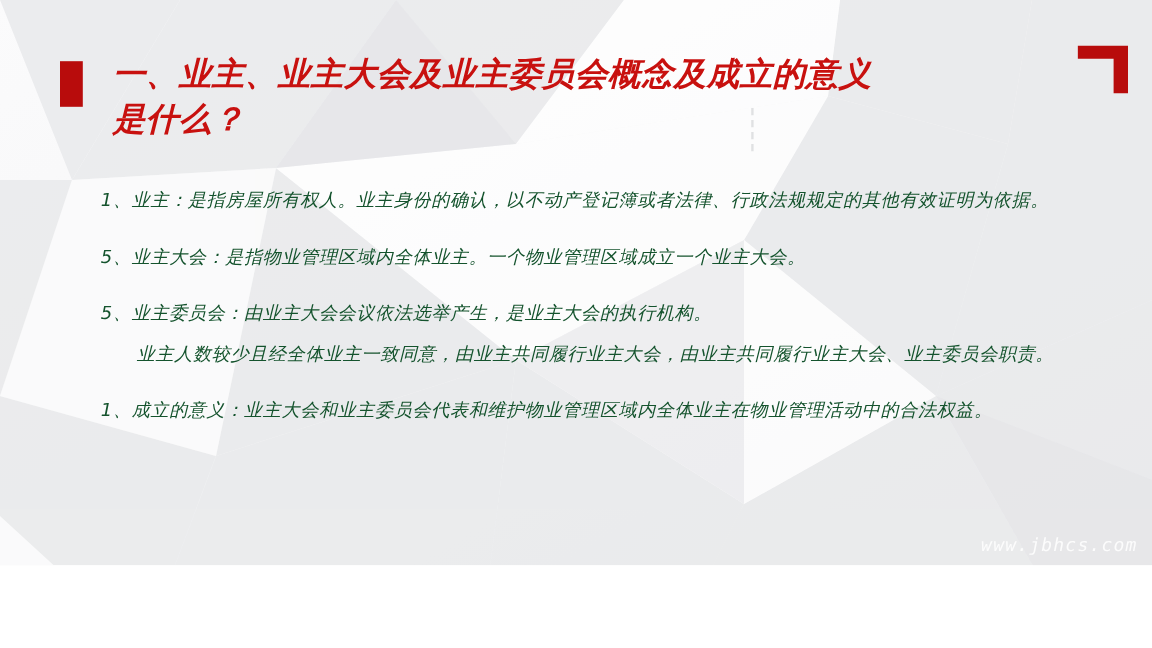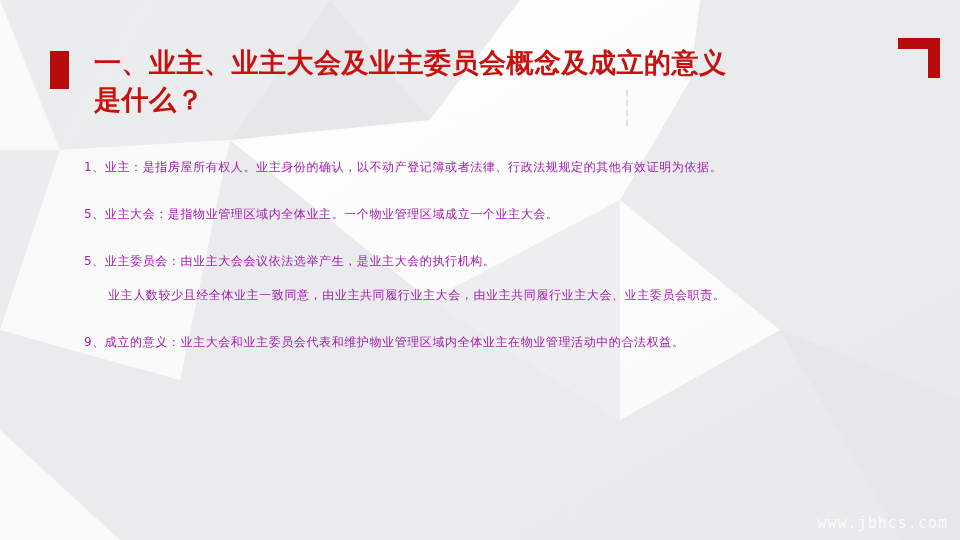--- a/index.html
+++ b/index.html
@@ -8,23 +8,24 @@
     padding: 0;
     background: #ffffff;
   }
   body {
     font-family: "DejaVu Sans", "Liberation Sans", sans-serif;
   }
 
   .slide {
     position: relative;
     width: 960px;
-    height: 540px;
+    height: 471px;
     overflow: hidden;
     background: #f5f5f6;
+    font-style: italic;
   }
 
   
   .bg-polys {
     position: absolute;
     inset: 0;
     width: 960px;
     height: 540px;
     pointer-events: none;
   }
@@ -75,22 +76,22 @@
   }
 
   
   .body-copy {
     position: absolute;
     left: 84px;
     top: 150px;
     width: 800px;
   }
   .para {
-    color: #a21caf;
-    font-size: 12px;
+    color: #14532d;
+    font-size: 15px;
     line-height: 34px;
     letter-spacing: 0.6px;
     margin: 0 4px 13px 0;
     text-align: justify;
   }
   .para.indent {
     text-indent: 2em;
     margin-top: -13px;
   }
 
@@ -164,18 +165,18 @@
     <div class="title-marker"></div>
     <div class="title-text">一、业主、业主大会及业主委员会概念及成立的意义
 是什么？</div>
   </div>
 
   <div class="body-copy">
     <p class="para">1、业主：是指房屋所有权人。业主身份的确认，以不动产登记簿或者法律、行政法规规定的其他有效证明为依据。</p>
     <p class="para">5、业主大会：是指物业管理区域内全体业主。一个物业管理区域成立一个业主大会。</p>
     <p class="para">5、业主委员会：由业主大会会议依法选举产生，是业主大会的执行机构。</p>
     <p class="para indent">业主人数较少且经全体业主一致同意，由业主共同履行业主大会，由业主共同履行业主大会、业主委员会职责。</p>
-    <p class="para">9、成立的意义：业主大会和业主委员会代表和维护物业管理区域内全体业主在物业管理活动中的合法权益。</p>
+    <p class="para">1、成立的意义：业主大会和业主委员会代表和维护物业管理区域内全体业主在物业管理活动中的合法权益。</p>
   </div>
 
   <div class="watermark">www.jbhcs.com</div>
 
 </div>
 
 </body></html>

